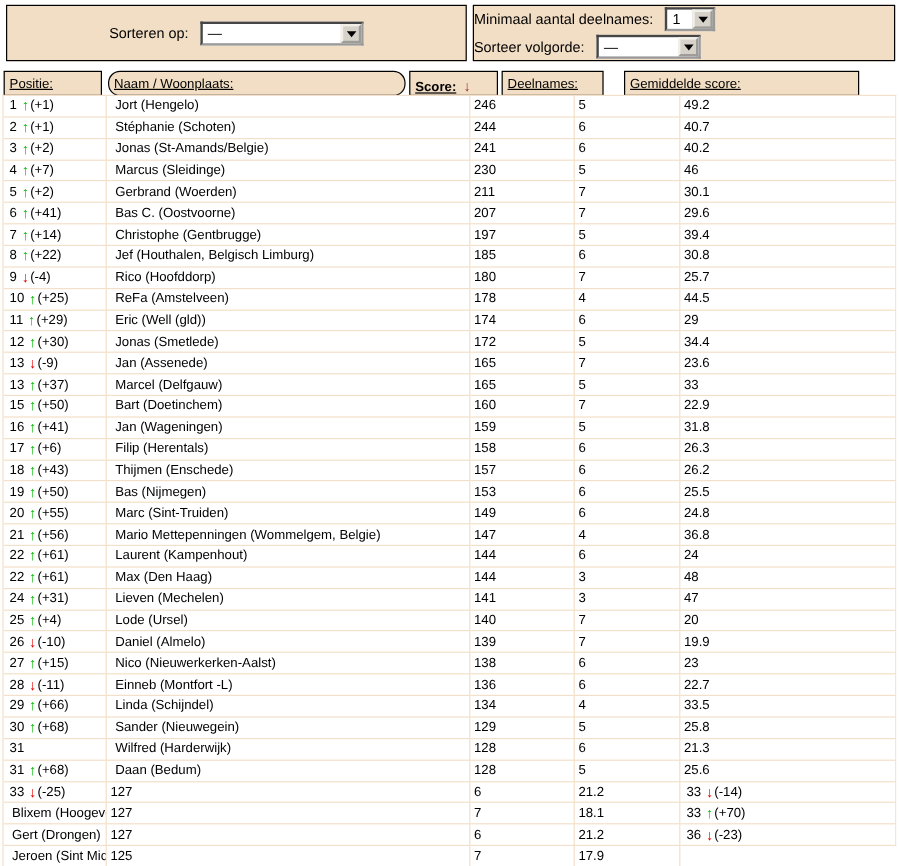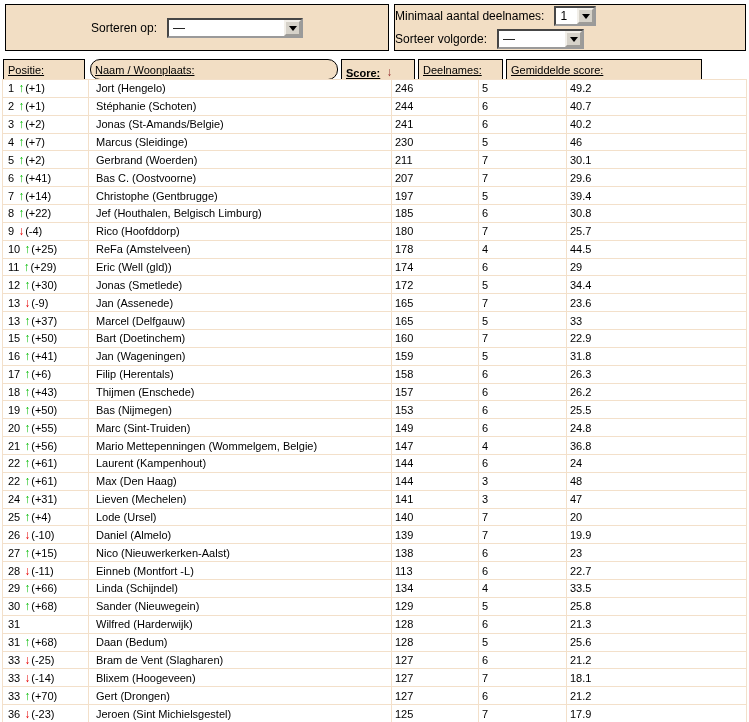--- a/index.html
+++ b/index.html
@@ -39,21 +39,21 @@
   #thead{position:absolute;top:59px;left:3px;display:flex;}
   .hcell{
     background:var(--panel);border:1px solid #000;box-sizing:border-box;
     height:21px;display:flex;align-items:center;padding-left:4px;
     font-size:11px;white-space:nowrap;
   }
   .hcell a{color:#000;text-decoration:underline;cursor:pointer;}
   .h-pos{width:82px;margin-right:5px;}
   .h-name{width:248px;margin-right:3px;border-radius:10px;}
   .h-score{width:74px;margin-right:3px;font-weight:bold;align-items:flex-end;}
-  .h-dln{width:85px;margin-right:3px;}
+  .h-dln{width:85px;margin-right:17px;}
   .h-avg{width:196px;}
   .sort-arrow{color:var(--sortarrow);font-weight:bold;margin-left:6px;font-size:12px;}
   
   #grid{
     position:absolute;left:2px;top:79px;width:745px;height:643px;overflow:hidden;
     display:grid;grid-template-columns:86px 303px 87px 88px 1fr;
     grid-auto-rows:17.861px;
     border-top:1px solid var(--grid);border-left:1px solid var(--grid);
     box-sizing:border-box;
   }
@@ -611,21 +611,21 @@
 
   <div class="cell c-pos">
     <span>28</span>
       <span class="chg-arrow down">↓</span>
       <span>(-11)</span>
   </div>
   <div class="cell c-name">
       <span>Einneb (Montfort -L)</span>
     </div>
   <div class="cell c-score">
-      <span>113</span>
+      <span>136</span>
     </div>
   <div class="cell c-dln">
       <span>6</span>
     </div>
   <div class="cell c-avg">
       <span>22.7</span>
     </div>
 
   <div class="cell c-pos">
     <span>29</span>
@@ -696,23 +696,20 @@
     </div>
   <div class="cell c-avg">
       <span>25.6</span>
     </div>
 
   <div class="cell c-pos">
     <span>33</span>
       <span class="chg-arrow down">↓</span>
       <span>(-25)</span>
   </div>
-  <div class="cell c-name">
-      <span>Bram de Vent (Slagharen)</span>
-    </div>
   <div class="cell c-score">
       <span>127</span>
     </div>
   <div class="cell c-dln">
       <span>6</span>
     </div>
   <div class="cell c-avg">
       <span>21.2</span>
     </div>
 

